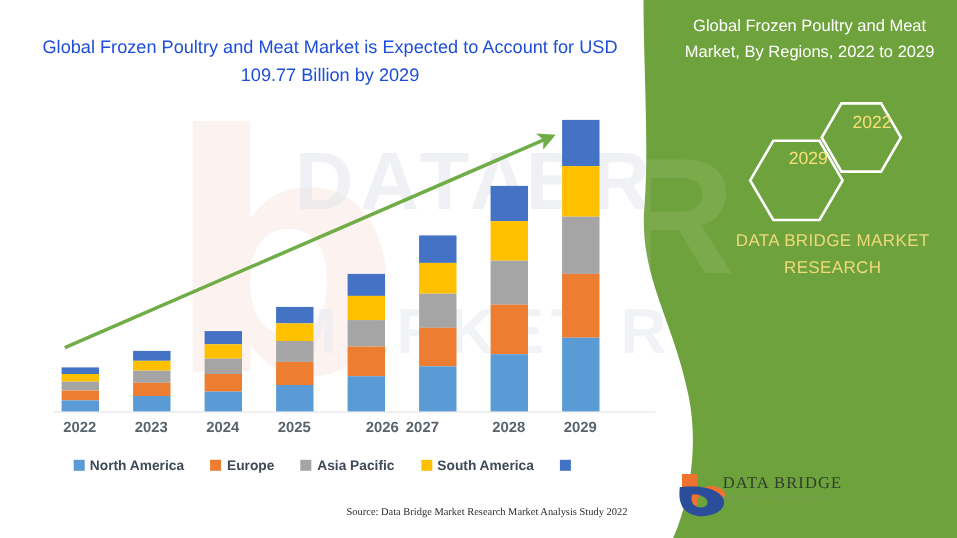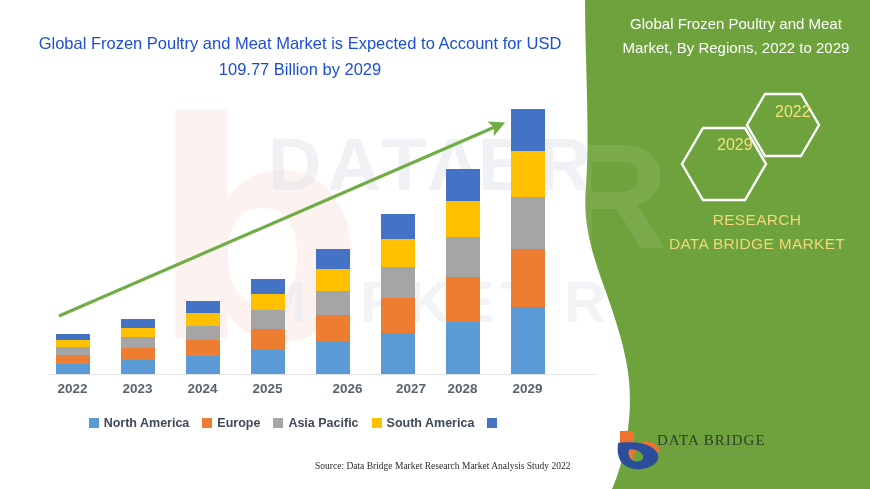--- a/index.html
+++ b/index.html
@@ -106,21 +106,21 @@
   }
 
   
   #legend{
     position:absolute;
     left:0;top:416px;
     width:586px;
     display:flex;
     justify-content:center;
     align-items:center;
-    gap:13px;
+    gap:24px;
   }
   .legend-item{
     display:flex;
     align-items:center;
     gap:5px;
     white-space:nowrap;
   }
   .legend-swatch{
     width:10px;height:10px;
     display:inline-block;
@@ -303,21 +303,21 @@
     </defs>
     <line x1="59" y1="316" x2="497" y2="126" stroke="#70AD47" stroke-width="3.2" marker-end="url(#ah)"></line>
   </svg>
 
   <div id="x-labels">
       <div class="xlab" style="left: 42.5px;">2022</div>
       <div class="xlab" style="left: 107.5px;">2023</div>
       <div class="xlab" style="left: 172.5px;">2024</div>
       <div class="xlab" style="left: 237.5px;">2025</div>
       <div class="xlab" style="left: 302.5px; text-align: right;">2026</div>
-      <div class="xlab" style="left: 366px; text-align: right;">2027</div>
+      <div class="xlab" style="left: 354px;">2027</div>
       <div class="xlab" style="left: 432.5px;">2028</div>
       <div class="xlab" style="left: 497.5px;">2029</div>
     </div>
 
   <div id="legend">
       <div class="legend-item">
         <span class="legend-swatch" style="background: rgb(91, 155, 213);"></span>
         <span class="legend-label">North America</span>
       </div>
       <div class="legend-item">
@@ -344,22 +344,22 @@
   <div id="hex-wrap">
     <svg width="190" height="110" viewBox="0 0 190 110">
       <polygon points="110,2 146,2 164,33 146,64 110,64 92,33" fill="none" stroke="#ffffff" stroke-width="2.4"></polygon>
       <polygon points="48,36 90,36 111,72 90,108 48,108 27,72" fill="none" stroke="#ffffff" stroke-width="2.4"></polygon>
     </svg>
     <div class="hex-label" id="hex-2029-label">2029</div>
     <div class="hex-label" id="hex-2022-label">2022</div>
   </div>
 
   <div id="brand-text">
+    <div>DATA BRIDGE MARKET</div>
     <div>RESEARCH</div>
-    <div>DATA BRIDGE MARKET</div>
   </div>
 
   <svg id="logo" viewBox="0 0 170 46">
     <path d="M8,4 L22,4 L22,20 C30,12 46,13 48,24 L36,28 C34,21 24,21 22,27 L22,34 L8,34 Z" fill="#F0722F"></path>
     <path d="M6,16 C6,16 34,12 44,24 C52,34 38,44 22,42 C10,40 4,32 6,16 Z
              M17,23 C15,31 21,36 28,34 C33,32 32,26 26,24 C22,22 18,22 17,23 Z" fill="#2B4E9B"></path>
   </svg>
   <div id="logo-word">DATA BRIDGE</div>
   <div id="logo-sub">MARKET RESEARCH</div>
 

